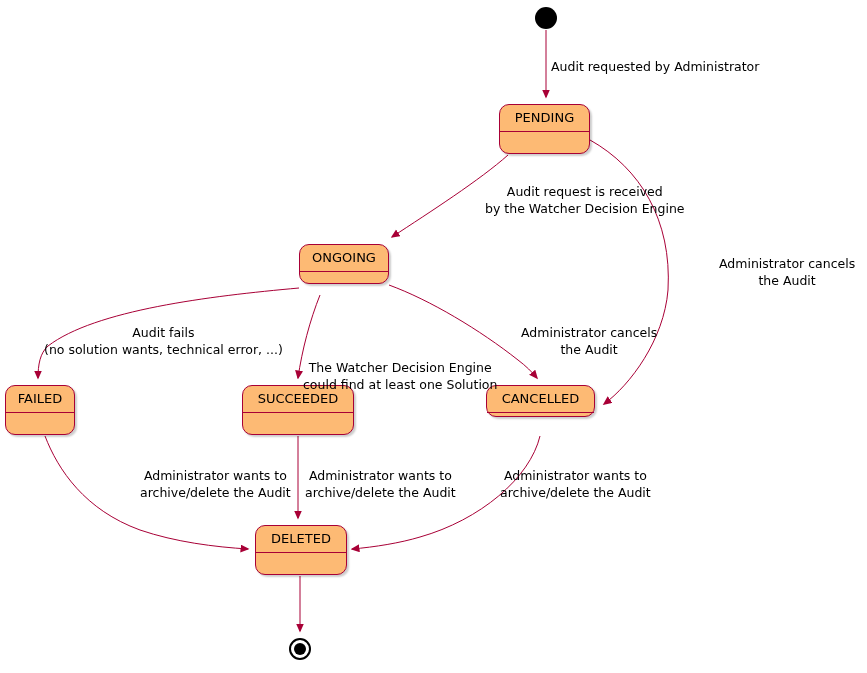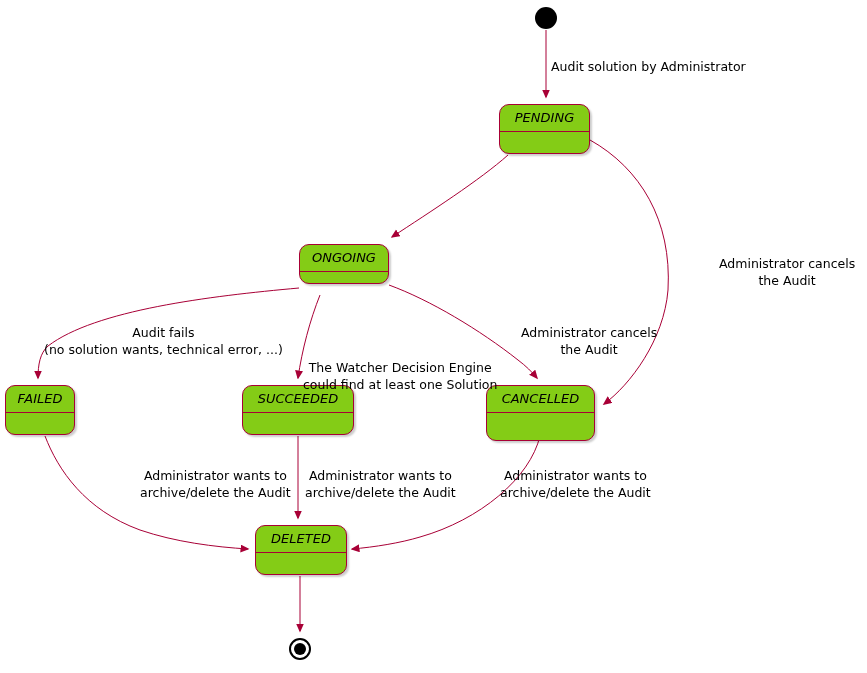--- a/index.html
+++ b/index.html
@@ -19,26 +19,25 @@
   }
   svg.edges {
     position: absolute;
     left: 0;
     top: 0;
     width: 867px;
     height: 673px;
   }
   .state-node {
     position: absolute;
-    background: #84cc16;
+    background: #fdba74;
     border: 1px solid #A80036;
     border-radius: 10px;
     box-shadow: 2px 2px 2px rgba(0,0,0,0.20);
     box-sizing: border-box;
-    font-style: italic;
   }
   .state-title {
     font-size: 13px;
     color: #000000;
     text-align: center;
     padding: 5px 10px 6px 10px;
     white-space: nowrap;
     border-bottom: 1px solid #A80036;
   }
   .state-body {
@@ -124,36 +123,38 @@
   <div class="state-node" style="left:5px; top:385px; width:70px; height:50px;">
     <div class="state-title">FAILED</div>
     <div class="state-body"></div>
   </div>
 
   <div class="state-node" style="left:242px; top:385px; width:112px; height:50px;">
     <div class="state-title">SUCCEEDED</div>
     <div class="state-body"></div>
   </div>
 
-  <div class="state-node" style="left:486px; top:385px; width:109px; height:56px;">
+  <div class="state-node" style="left:486px; top:385px; width:109px; height:32px;">
     <div class="state-title">CANCELLED</div>
     <div class="state-body"></div>
   </div>
 
   <div class="state-node" style="left:255px; top:525px; width:92px; height:50px;">
     <div class="state-title">DELETED</div>
     <div class="state-body"></div>
   </div>
 
   <div class="end-node-outer" style="left:289px; top:638px;">
     <div class="end-node-inner" style="left:3px; top:3px;"></div>
   </div>
 
-  <div class="edge-label" style="left:551px; top:58px;">Audit solution by Administrator</div>
+  <div class="edge-label" style="left:551px; top:58px;">Audit requested by Administrator</div>
 
+  <div class="edge-label" style="left:485px; top:183px;">Audit request is received
+by the Watcher Decision Engine</div>
 
   <div class="edge-label" style="left:719px; top:255px;">Administrator cancels
 the Audit</div>
 
   <div class="edge-label" style="left:44px; top:324px;">Audit fails
 (no solution wants, technical error, ...)</div>
 
   <div class="edge-label" style="left:303px; top:324px;margin-top:35px;">The Watcher Decision Engine
 could find at least one Solution</div>
 

